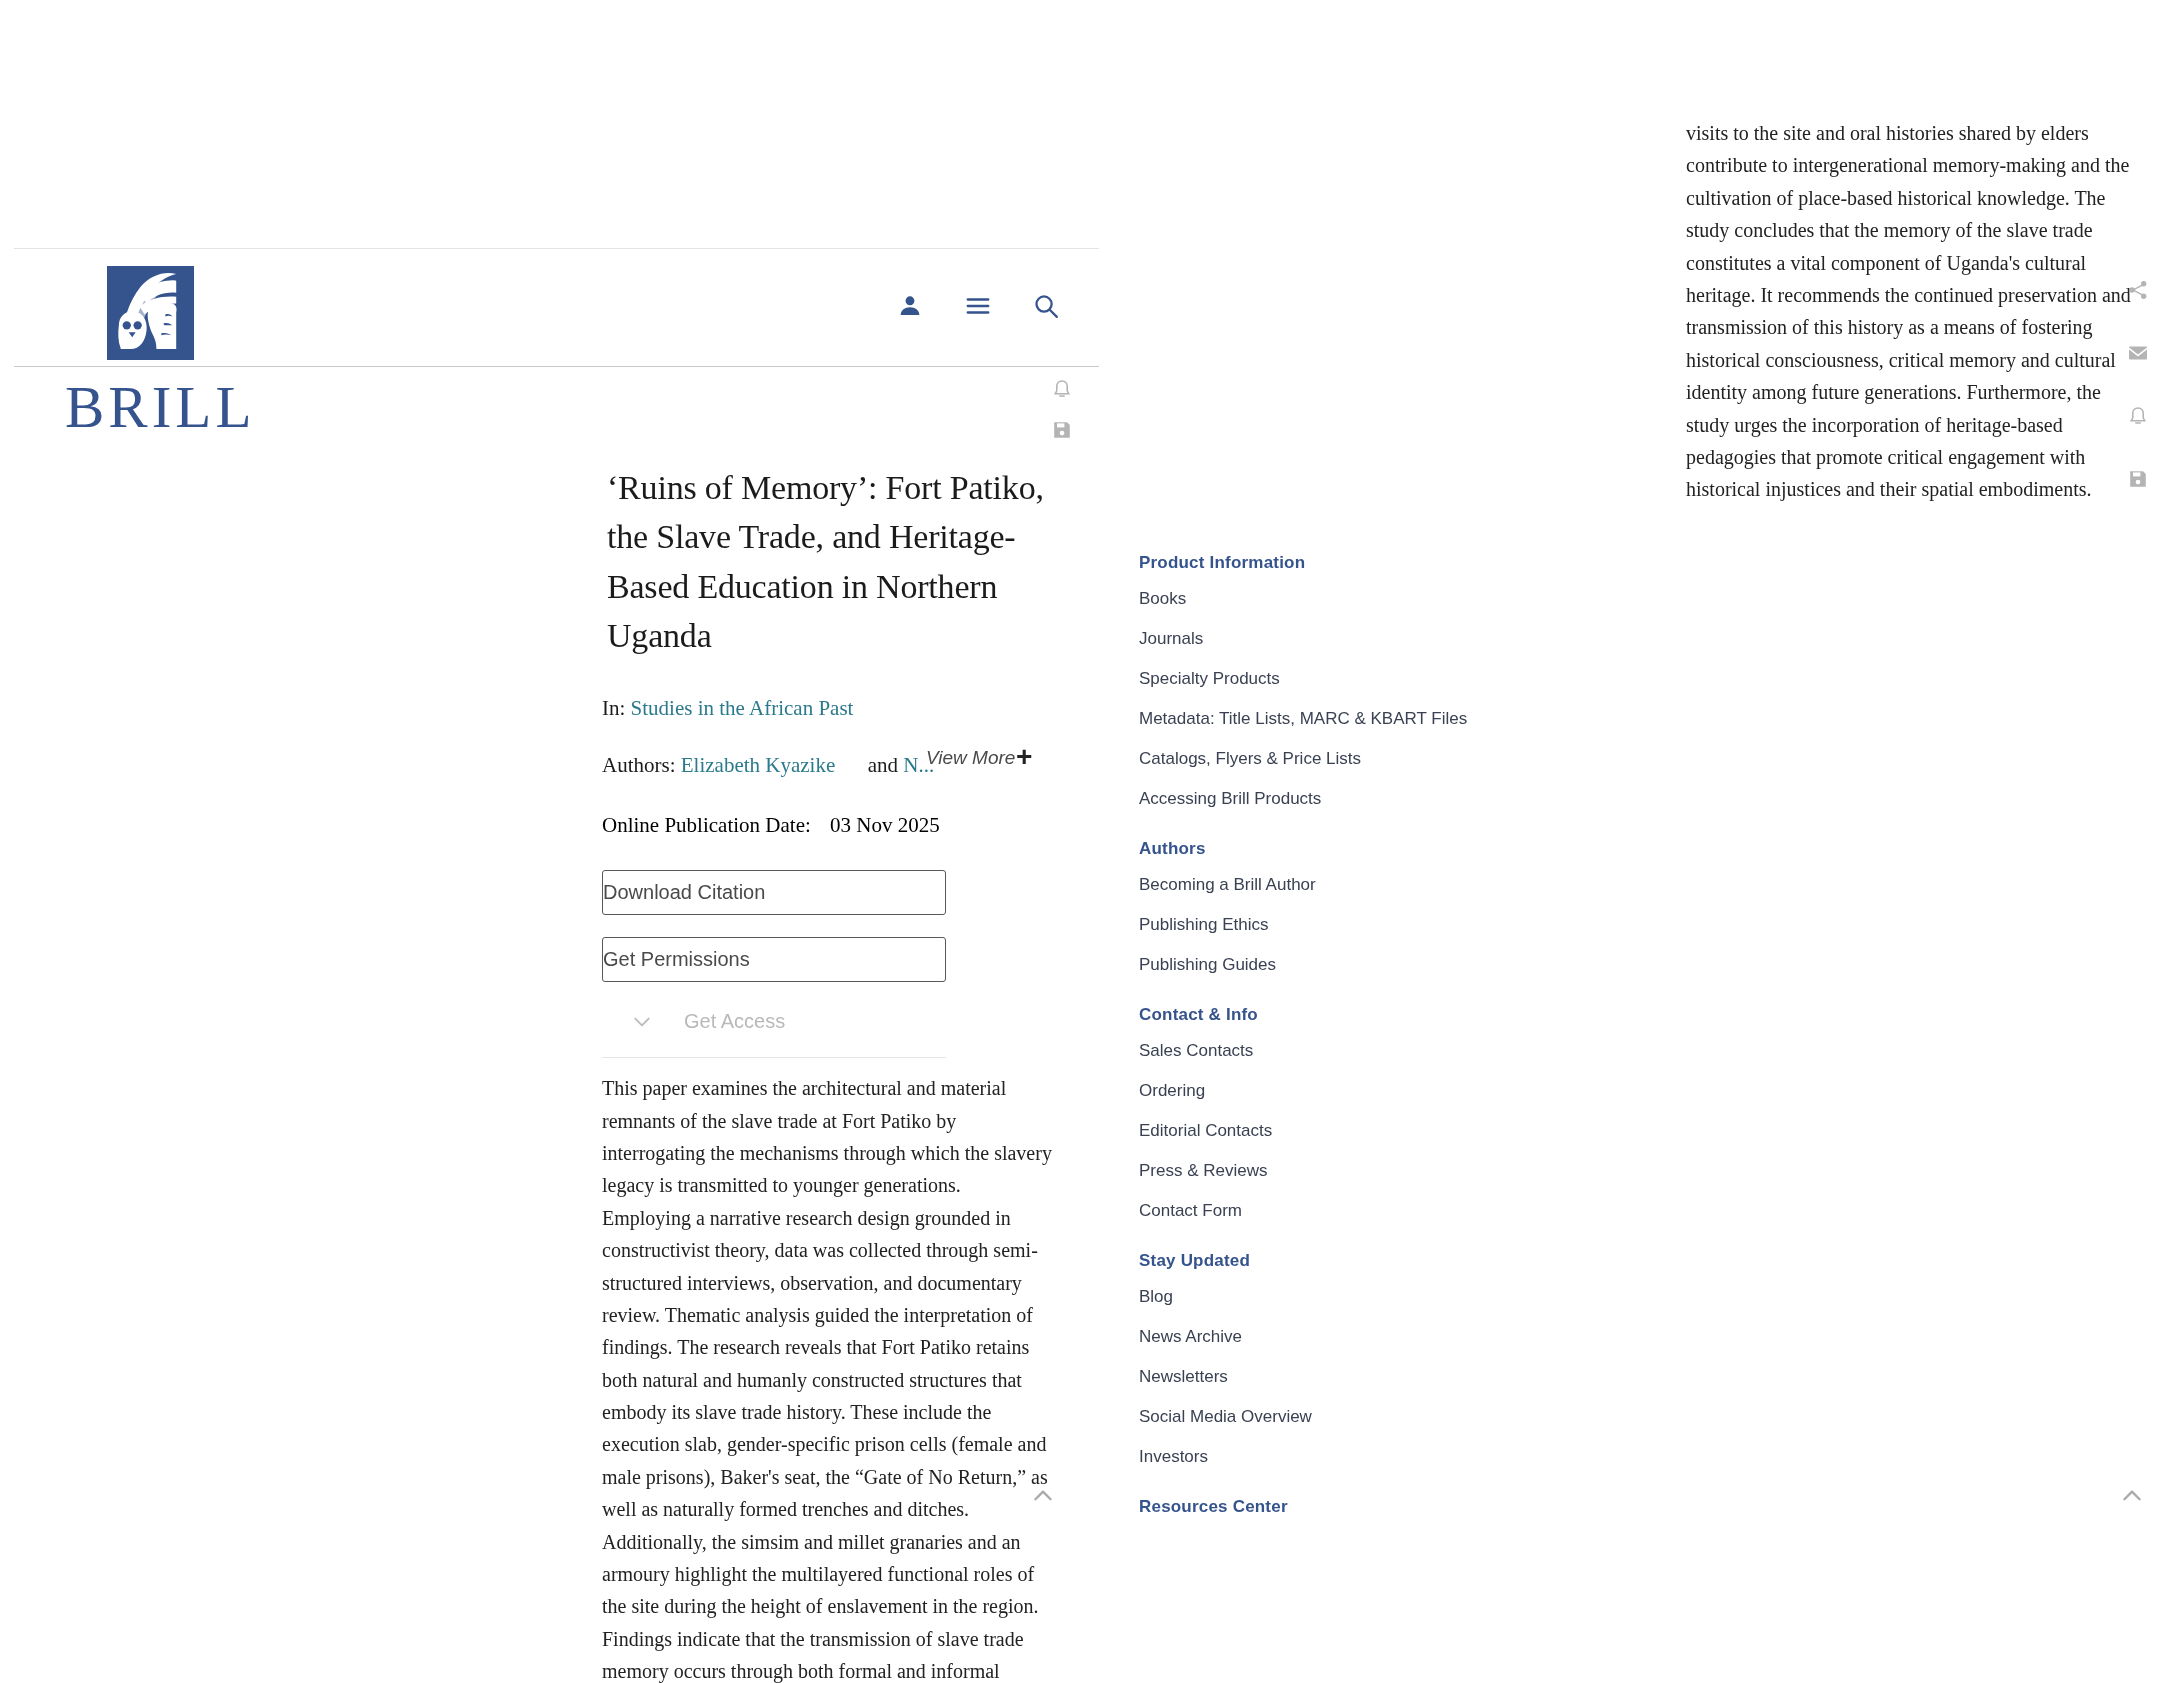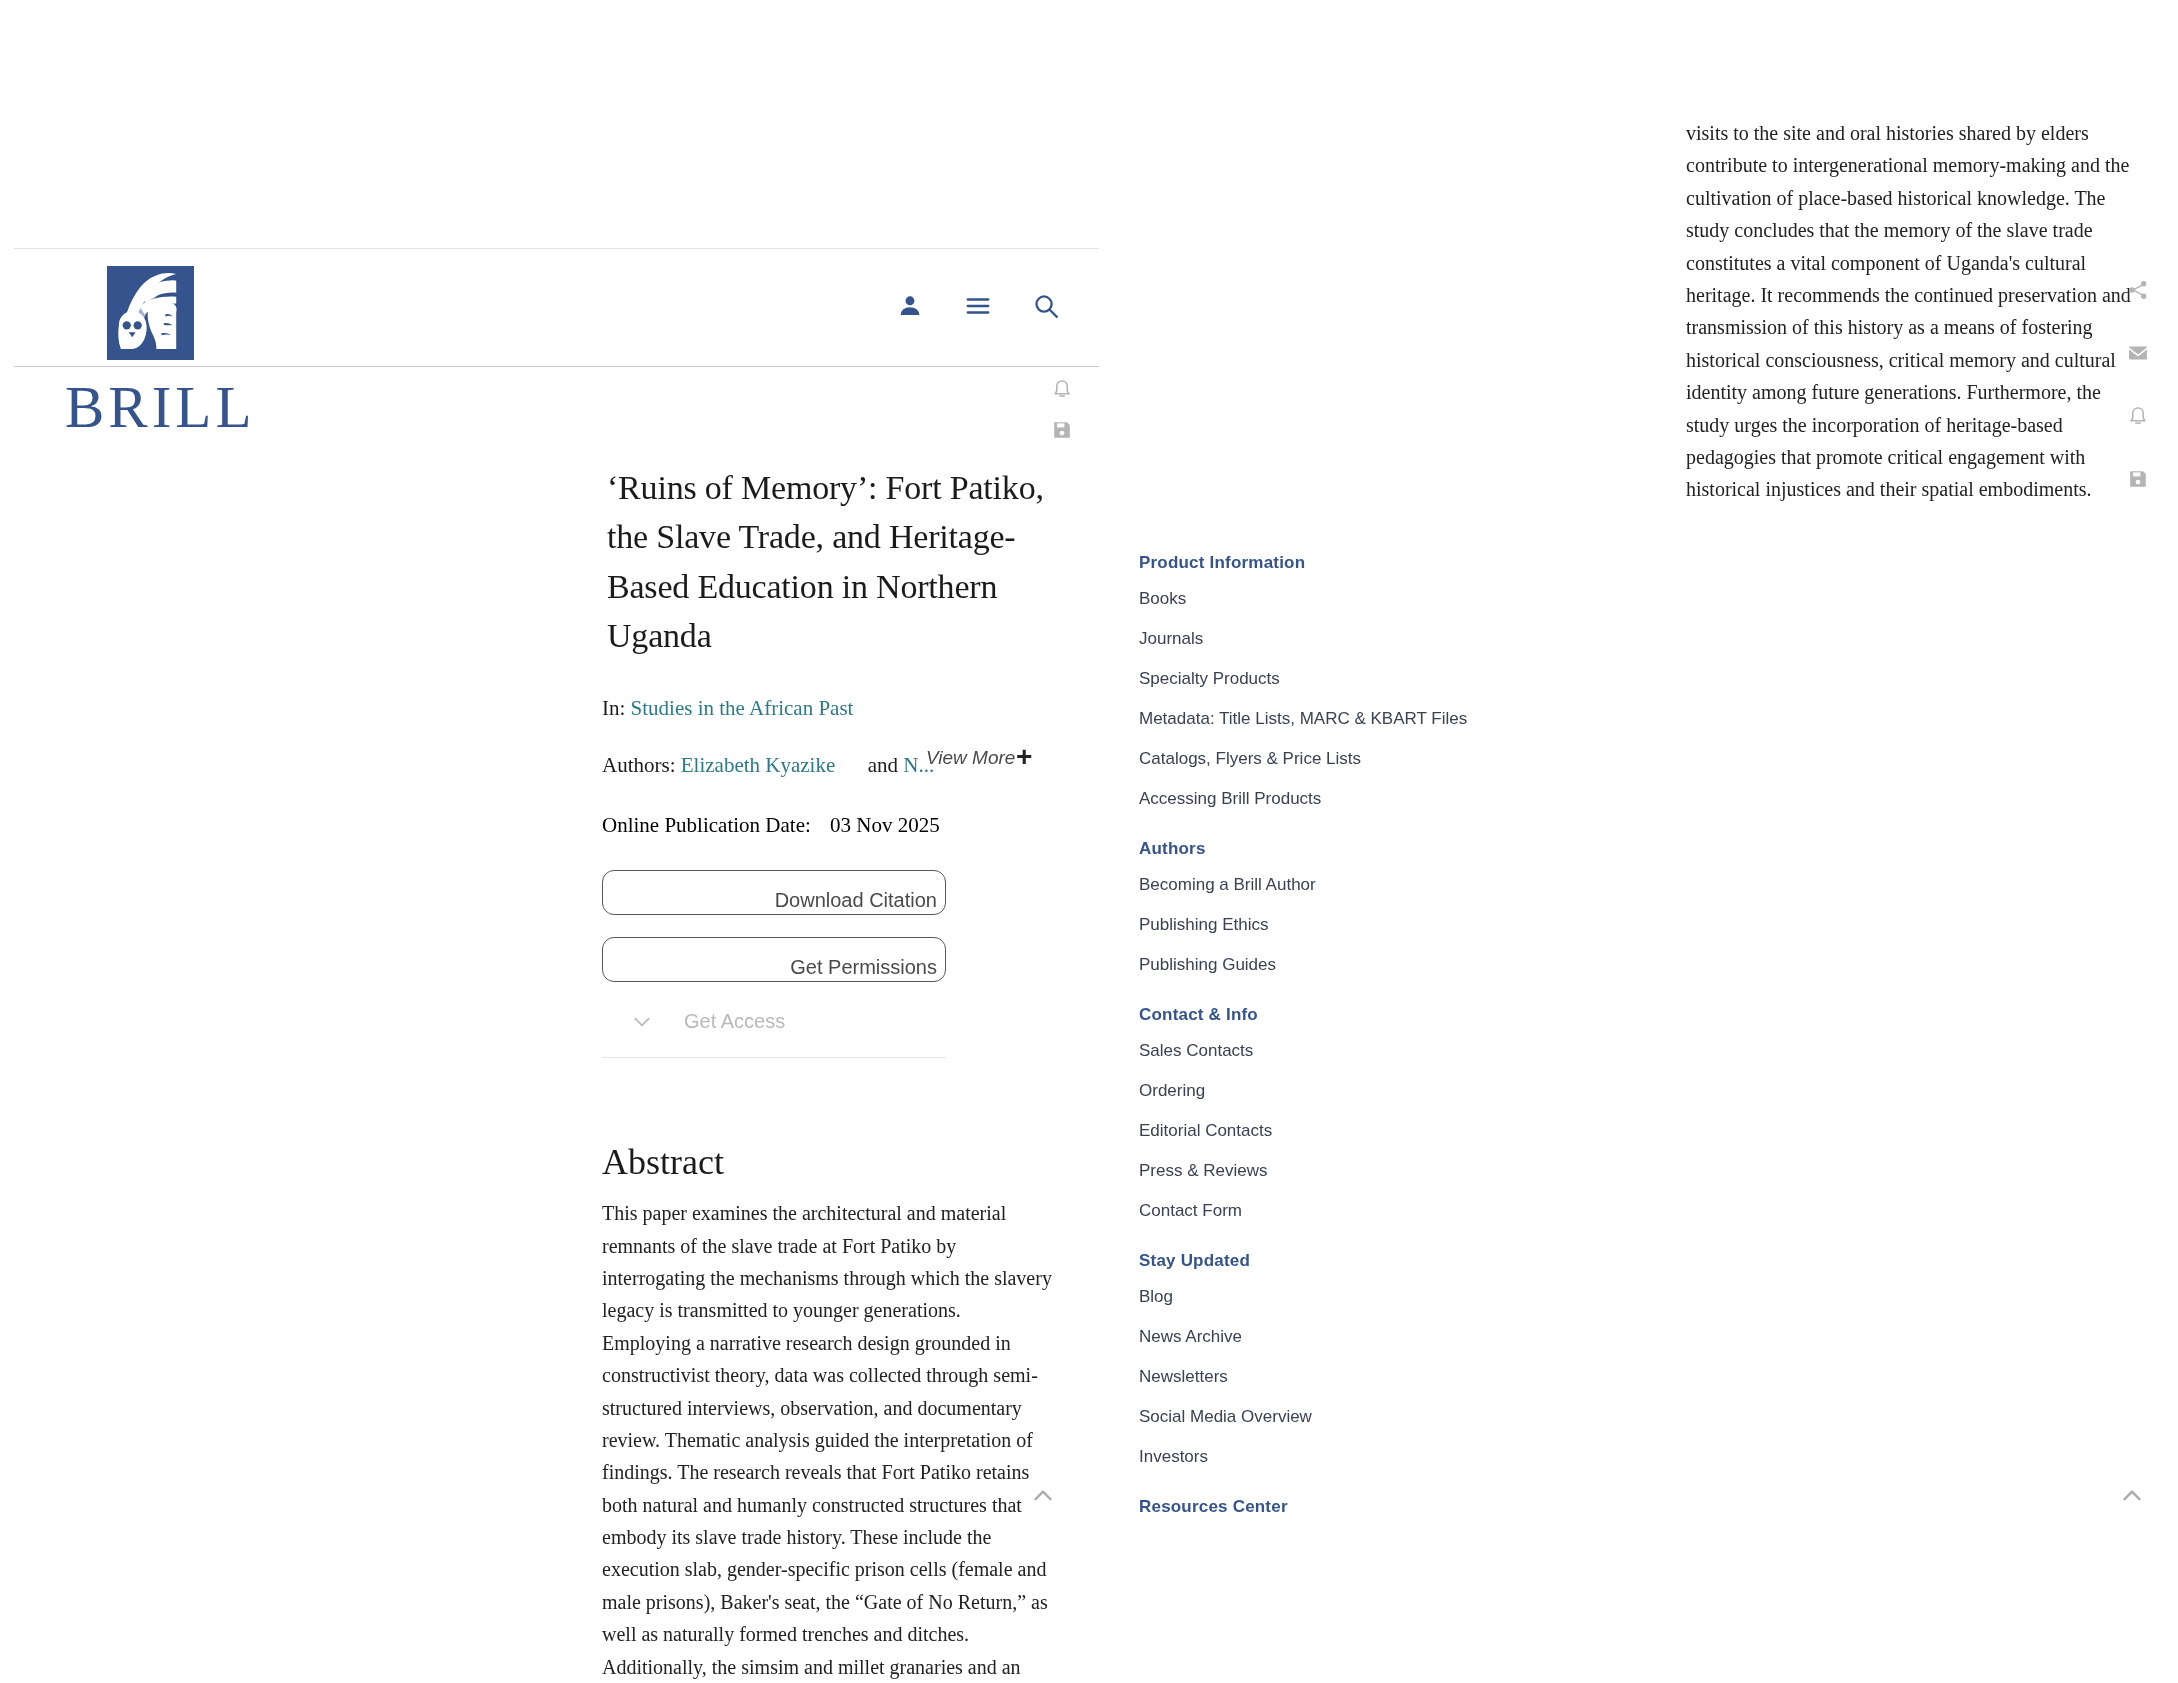--- a/index.html
+++ b/index.html
@@ -106,29 +106,29 @@
   }
   #view-more .plus{font-size:28px;line-height:0.7;color:#222;font-weight:700;}
   #pubdate-row{margin-top:34px;font-family:"Liberation Serif", serif;font-size:21px;}
   #pubdate-row .dval{margin-left:14px;margin-top:47px;}
 
   .btn-outline{
     display:block;
     box-sizing:border-box;
     width:344px;height:45px;
     border:1px solid #585858;
-    border-radius:12px;
+    border-radius:3px;
     background:#fff;
     color:#4a4a4a;
     font-family:"Liberation Sans", sans-serif;
     font-size:20px;
     line-height:43px;
-    text-align:right;
+    text-align:left;
     cursor:pointer;
-    padding:8px;
+    padding:0;
   }
   #btn-download{margin-top:32px;}
   #btn-permissions{margin-top:22px;}
 
   #get-access{
     margin-top:28px;
     width:344px;
     display:flex;align-items:center;gap:32px;
     padding-left:30px;
     box-sizing:border-box;
@@ -314,21 +314,20 @@
     <button id="btn-permissions" class="btn-outline">Get Permissions</button>
 
     <div id="get-access">
       <svg viewBox="0 0 24 24" fill="none" stroke="currentColor" stroke-width="2.4" stroke-linecap="round" stroke-linejoin="round">
         <polyline points="4,8 12,16 20,8"></polyline>
       </svg>
       <span>Get Access</span>
     </div>
     <div id="access-divider"></div>
 
-    <h2 id="abstract-heading">Abstract</h2>
     <p id="abstract-text">This paper examines the architectural and material remnants of the slave trade at Fort Patiko by interrogating the mechanisms through which the slavery legacy is transmitted to younger generations. Employing a narrative research design grounded in constructivist theory, data was collected through semi-structured interviews, observation, and documentary review. Thematic analysis guided the interpretation of findings. The research reveals that Fort Patiko retains both natural and humanly constructed structures that embody its slave trade history. These include the execution slab, gender-specific prison cells (female and male prisons), Baker's seat, the “Gate of No Return,” as well as naturally formed trenches and ditches. Additionally, the simsim and millet granaries and an armoury highlight the multilayered functional roles of the site during the height of enslavement in the region. Findings indicate that the transmission of slave trade memory occurs through both formal and informal channels. Formally, the topic is integrated into primary and secondary school curricula. Informally, school-organised</p>
   </div>
 </div>
 
 <svg id="abstract-collapse" viewBox="0 0 24 24" fill="none" stroke="currentColor" stroke-width="2.2" stroke-linecap="round" stroke-linejoin="round">
   <polyline points="5,15 12,8 19,15"></polyline>
 </svg>
 
 <nav id="footer-nav">
   <div class="fgroup">

